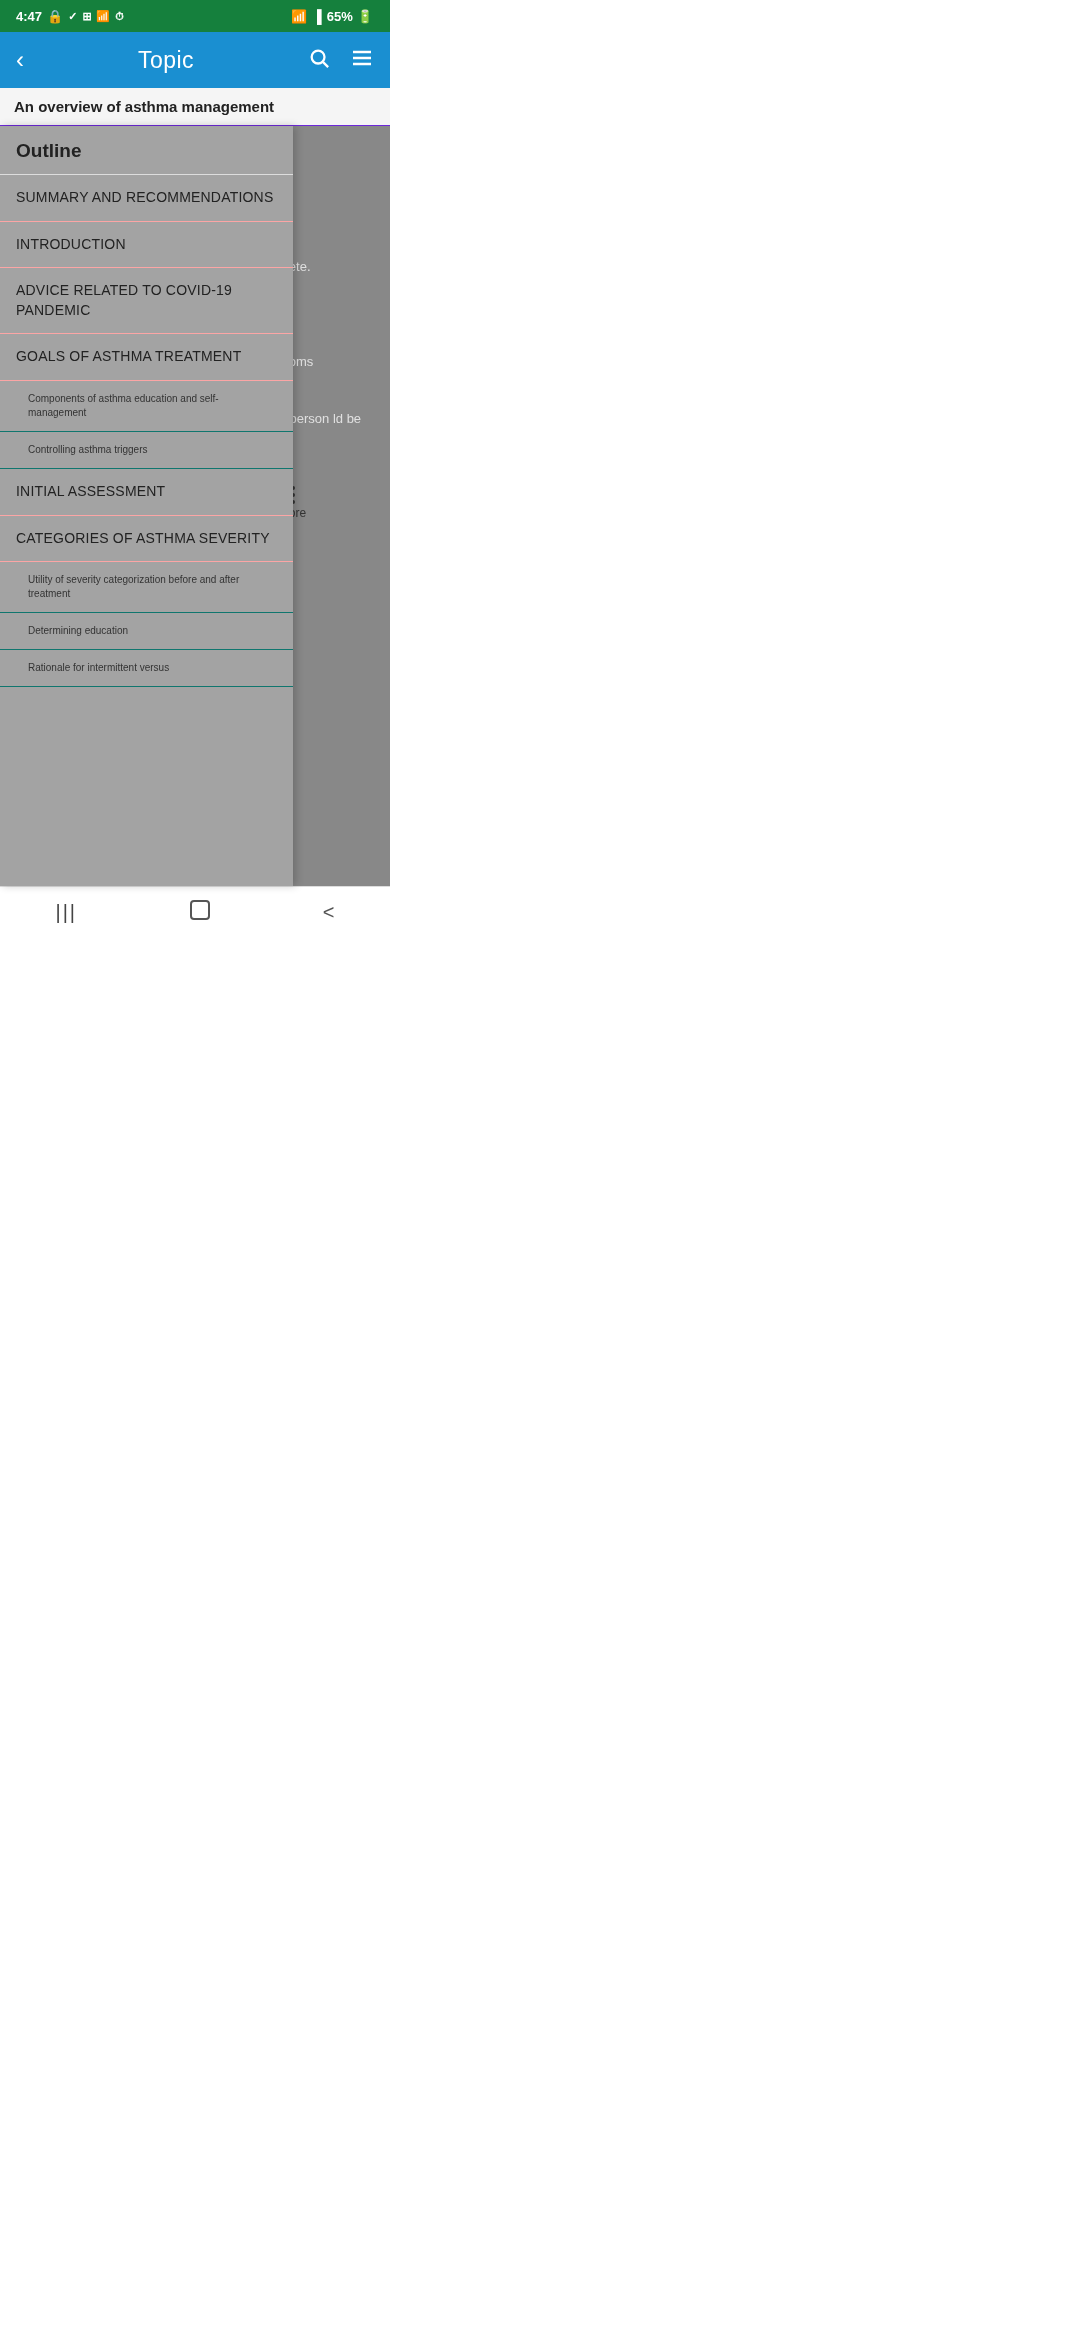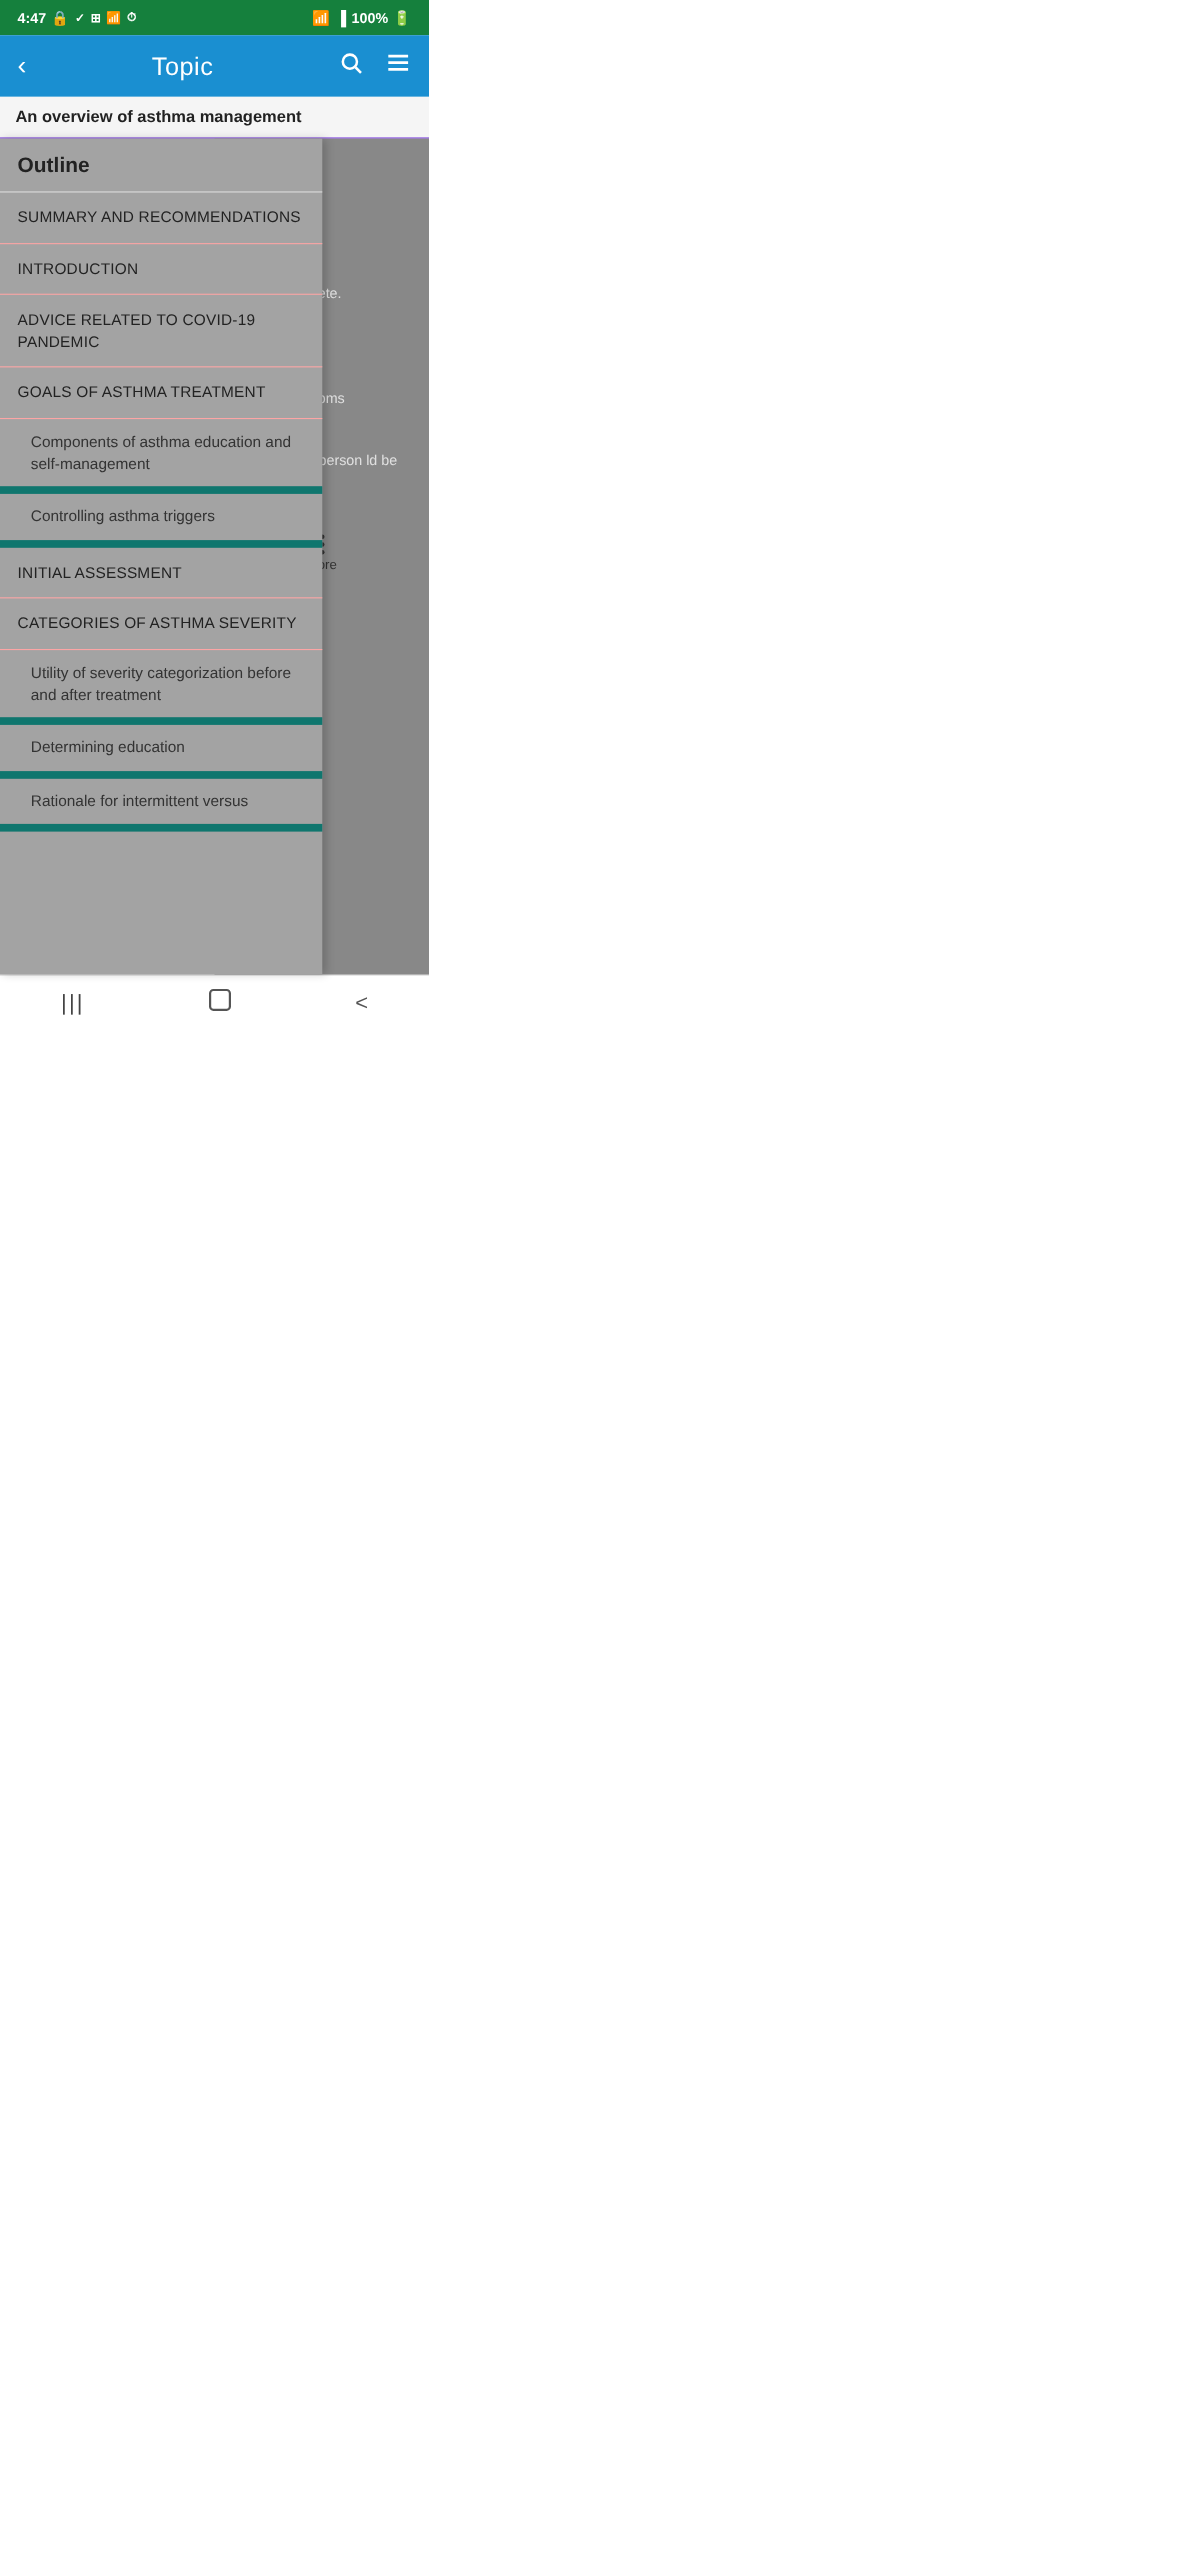--- a/index.html
+++ b/index.html
@@ -128,22 +128,22 @@
       color: #222;
       cursor: pointer;
       line-height: 1.4;
       text-transform: uppercase;
       font-weight: 500;
       letter-spacing: 0.2px;
     }
 
     .outline-sub-item {
       padding: 11px 16px 11px 28px;
-      border-bottom: 7px solid #0f766e;
-      font-size: 14px;
+      border-bottom: 1px solid #0f766e;
+      font-size: 10px;
       color: #333;
       cursor: pointer;
       line-height: 1.4;
       text-transform: none;
       font-weight: 400;
     }
 
     
     .nav-bar {
       background: #fff;
@@ -174,21 +174,21 @@
     <span>4:47</span>
     <span>🔒</span>
     <span style="font-size:11px">✓</span>
     <span style="font-size:11px">⊞</span>
     <span style="font-size:11px">📶</span>
     <span style="font-size:11px">⏱</span>
   </div>
   <div class="status-right">
     <span>📶</span>
     <span>▐</span>
-    <span>100%</span>
+    <span>65%</span>
     <span>🔋</span>
   </div>
 </div>
 
 <div class="app-bar">
   <button class="icon-btn">
     <span style="font-size:24px; font-weight:300;">‹</span>
   </button>
   <span class="app-bar-title">Topic</span>
   <div class="app-bar-icons">

